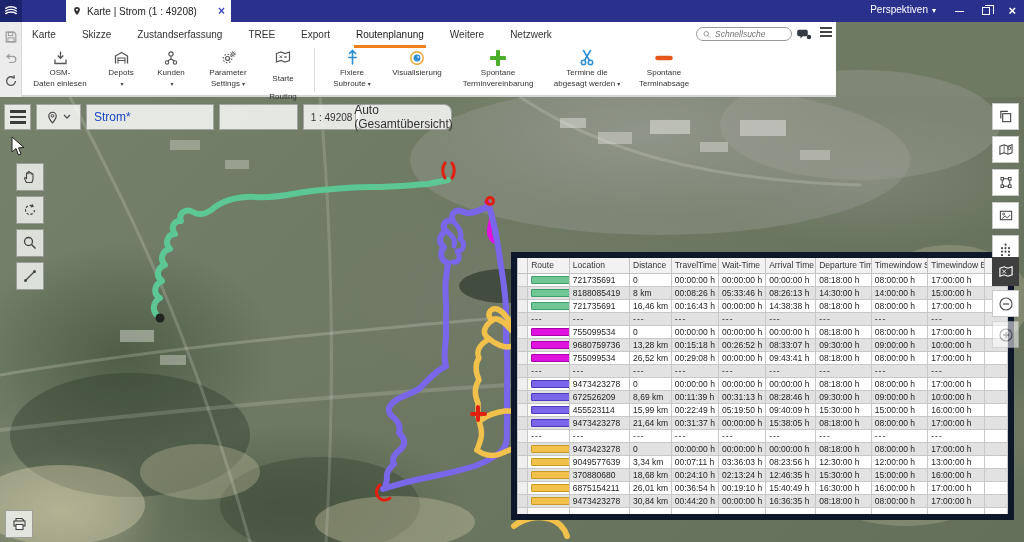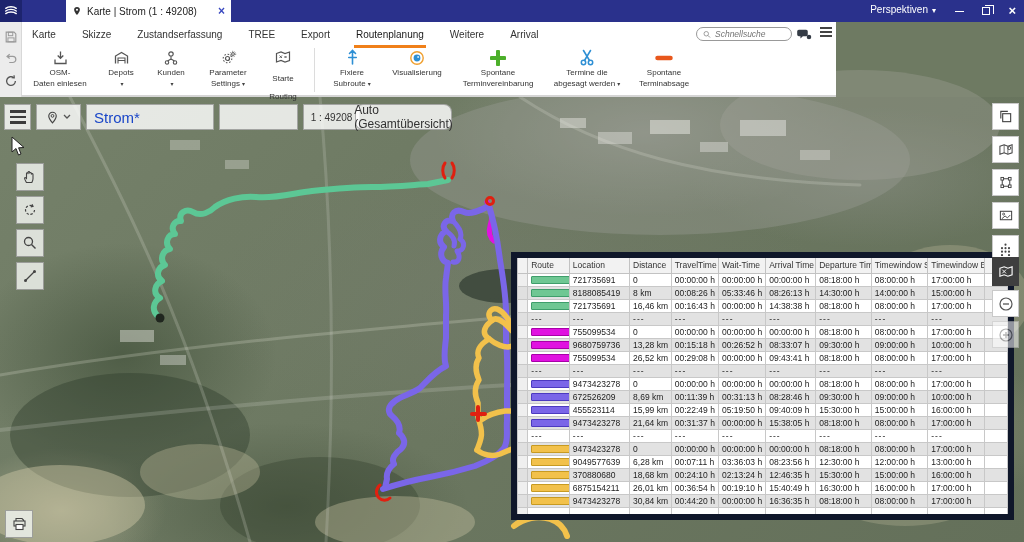--- a/index.html
+++ b/index.html
@@ -52,21 +52,21 @@
       radial-gradient(ellipse 150px 90px at 6% 93%, rgba(205,198,165,.5), transparent 70%),
       radial-gradient(ellipse 420px 200px at 50% 45%, rgba(120,126,112,.4), transparent 75%),
       linear-gradient(135deg, #75816a 0%, #6b7760 52%, #64705a 100%); }
   .mapsvg { position:absolute; left:0; top:0; width:1024px; height:542px; z-index:2; pointer-events:none; }
 
   .mfield { position:absolute; height:26px; background:rgba(255,255,255,.82); border:1px solid rgba(110,110,110,.55); display:flex; align-items:center; z-index:5; font-size:10px; color:#333; }
   .mf-burger { left:4px; top:104px; width:27px; justify-content:center; flex-direction:column; gap:3px; }
   .mf-burger i { display:block; width:16px; height:2.5px; background:#3b3b3b; }
   .mf-pin { left:36px; top:104px; width:45px; justify-content:center; gap:4px; }
   .mf-layer { left:86px; top:104px; width:128px; padding-left:7px; }
-  .mf-layer span { color:#1a46c8; font-size:15px;text-align:center; }
+  .mf-layer span { color:#1a46c8; font-size:12px;text-align:center; }
   .mf-empty { left:219px; top:104px; width:79px; }
   .mf-scale { left:303px; top:104px; width:57px; justify-content:center; }
   .mf-auto { left:355px; top:104px; width:97px; justify-content:center; font-size:12px; border-radius:8px; }
 
   .tool { position:absolute; width:28px; height:28px; background:rgba(235,238,232,.88); border:1px solid rgba(110,110,110,.6); display:flex; align-items:center; justify-content:center; z-index:5; }
   .cursor-arrow { position:absolute; left:10px; top:136px; z-index:6; }
 
   .rtool { position:absolute; left:992px; width:27px; height:27px; background:#fff; border:1px solid #c9c9c9; display:flex; align-items:center; justify-content:center; z-index:12; }
   .rtool.dark { background:#3f3f3f; border-color:#3f3f3f; }
   .rtool.faded { opacity:.55; }
@@ -516,21 +516,21 @@
             <td>08:00:00 h</td>
             <td>17:00:00 h</td>
             <td></td>
           </tr>
           <tr>
             <td class="selcol"></td>
             <td>
               <div class="swatch" style="background: rgb(242, 193, 75); border: 1px solid rgb(199, 154, 34);"></div>
             </td>
             <td>9049577639</td>
-            <td>6,28 km</td>
+            <td>3,34 km</td>
             <td>00:07:11 h</td>
             <td>03:36:03 h</td>
             <td>08:23:56 h</td>
             <td>12:30:00 h</td>
             <td>12:00:00 h</td>
             <td>13:00:00 h</td>
             <td></td>
           </tr>
           <tr>
             <td class="selcol"></td>
@@ -634,21 +634,21 @@
 
   <div class="ribbon">
     <div class="ribbon-tabs">
       <div class="ribbon-tab">Karte</div>
       <div class="ribbon-tab">Skizze</div>
       <div class="ribbon-tab">Zustandserfassung</div>
       <div class="ribbon-tab">TREE</div>
       <div class="ribbon-tab">Export</div>
       <div class="ribbon-tab active">Routenplanung</div>
       <div class="ribbon-tab">Weitere</div>
-      <div class="ribbon-tab">Arrival</div>
+      <div class="ribbon-tab">Netzwerk</div>
     </div>
 
     <div class="search-wrap">
       <svg width="9" height="9" viewBox="0 0 16 16">
           <circle cx="6.5" cy="6.5" r="4.5" fill="none" stroke="#888" stroke-width="1.6"></circle>
           <path d="M10 10 L14 14" stroke="#888" stroke-width="1.8"></path>
         </svg>
       <input type="text" placeholder="Schnellsuche" style="">
     </div>
     <div class="chat-ico">

